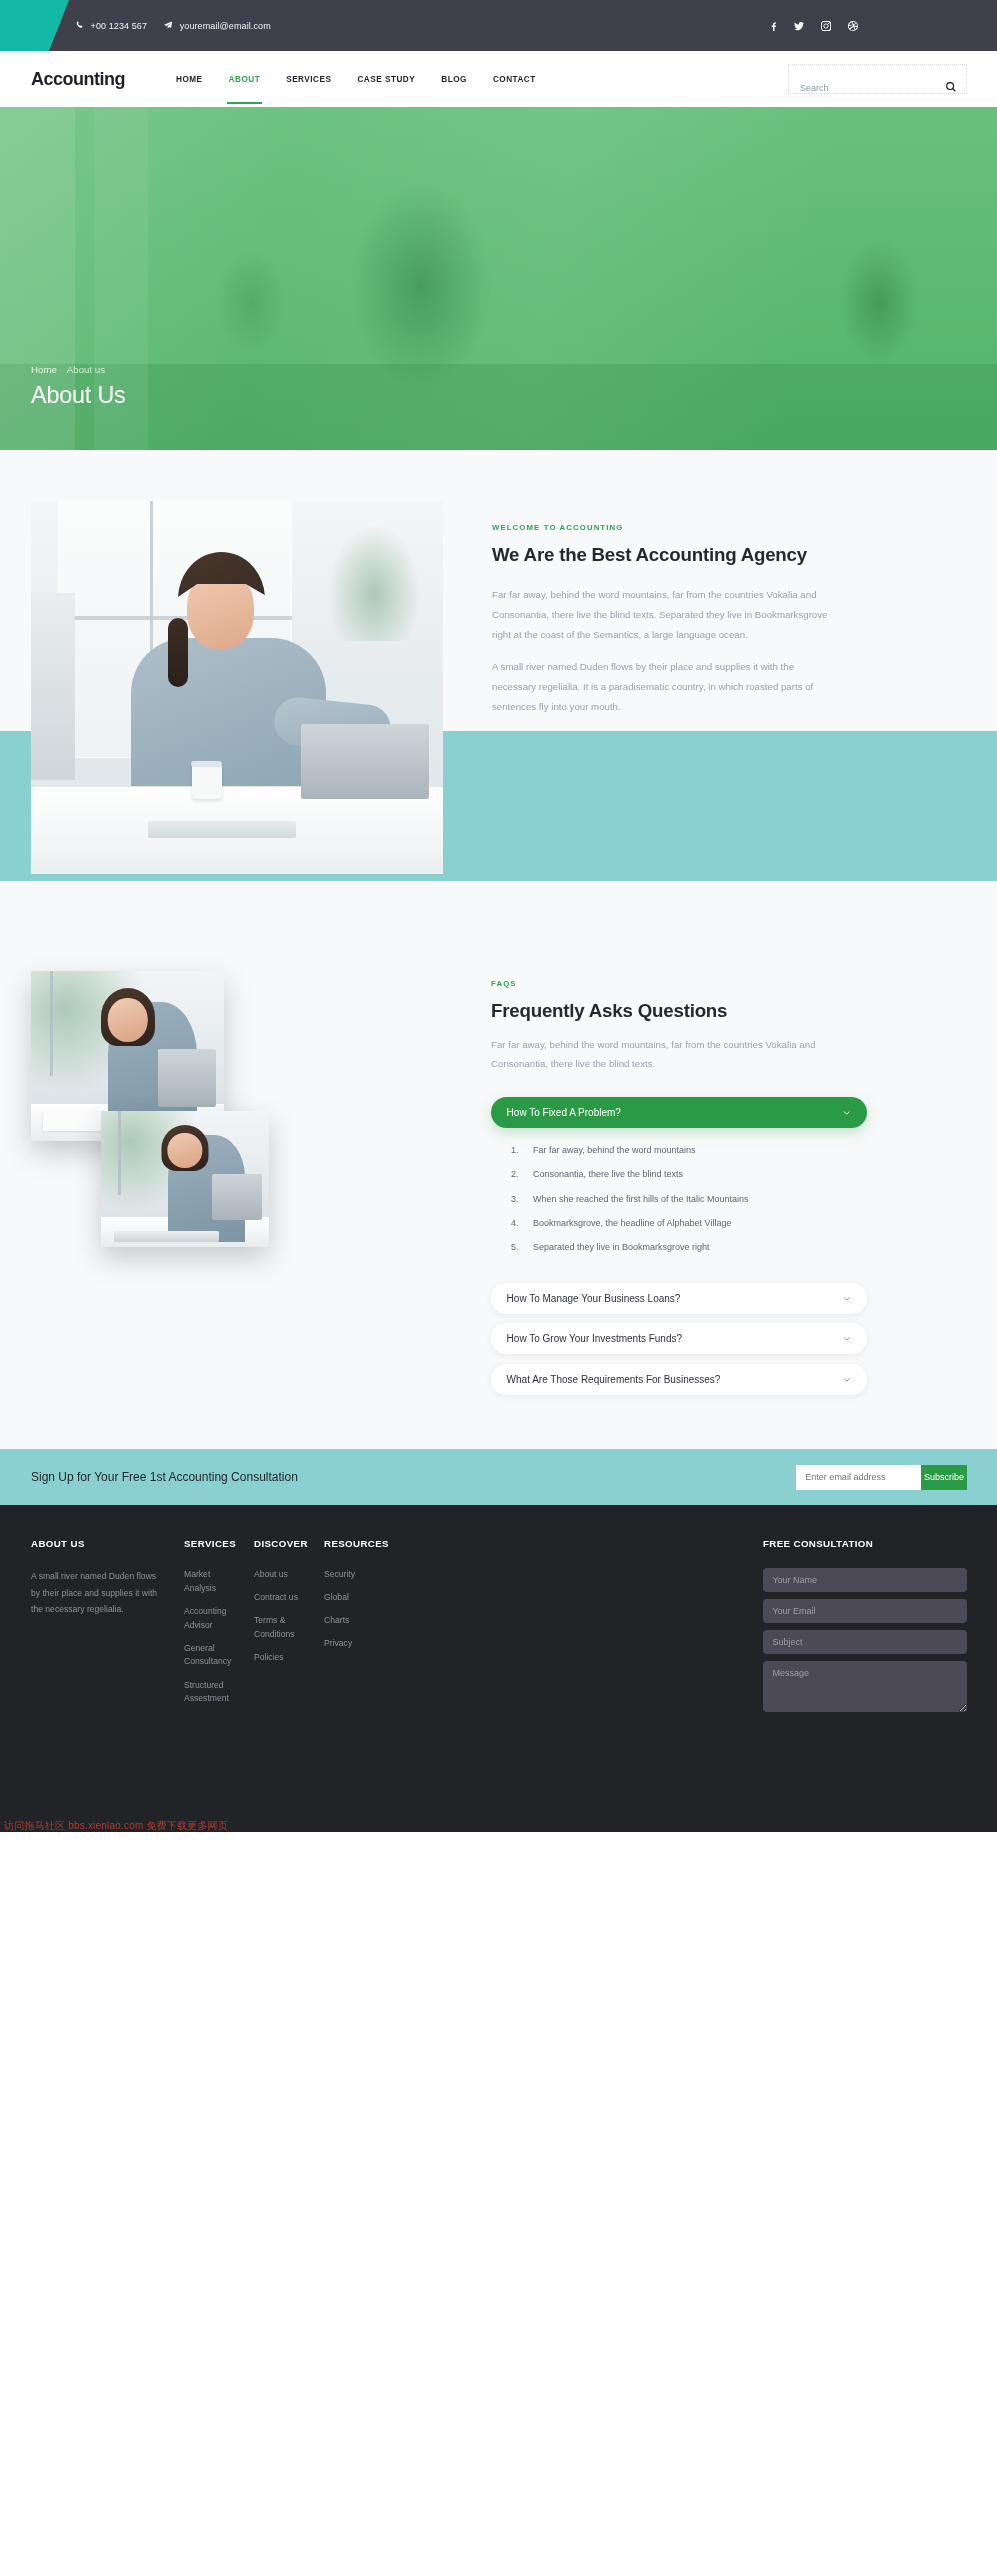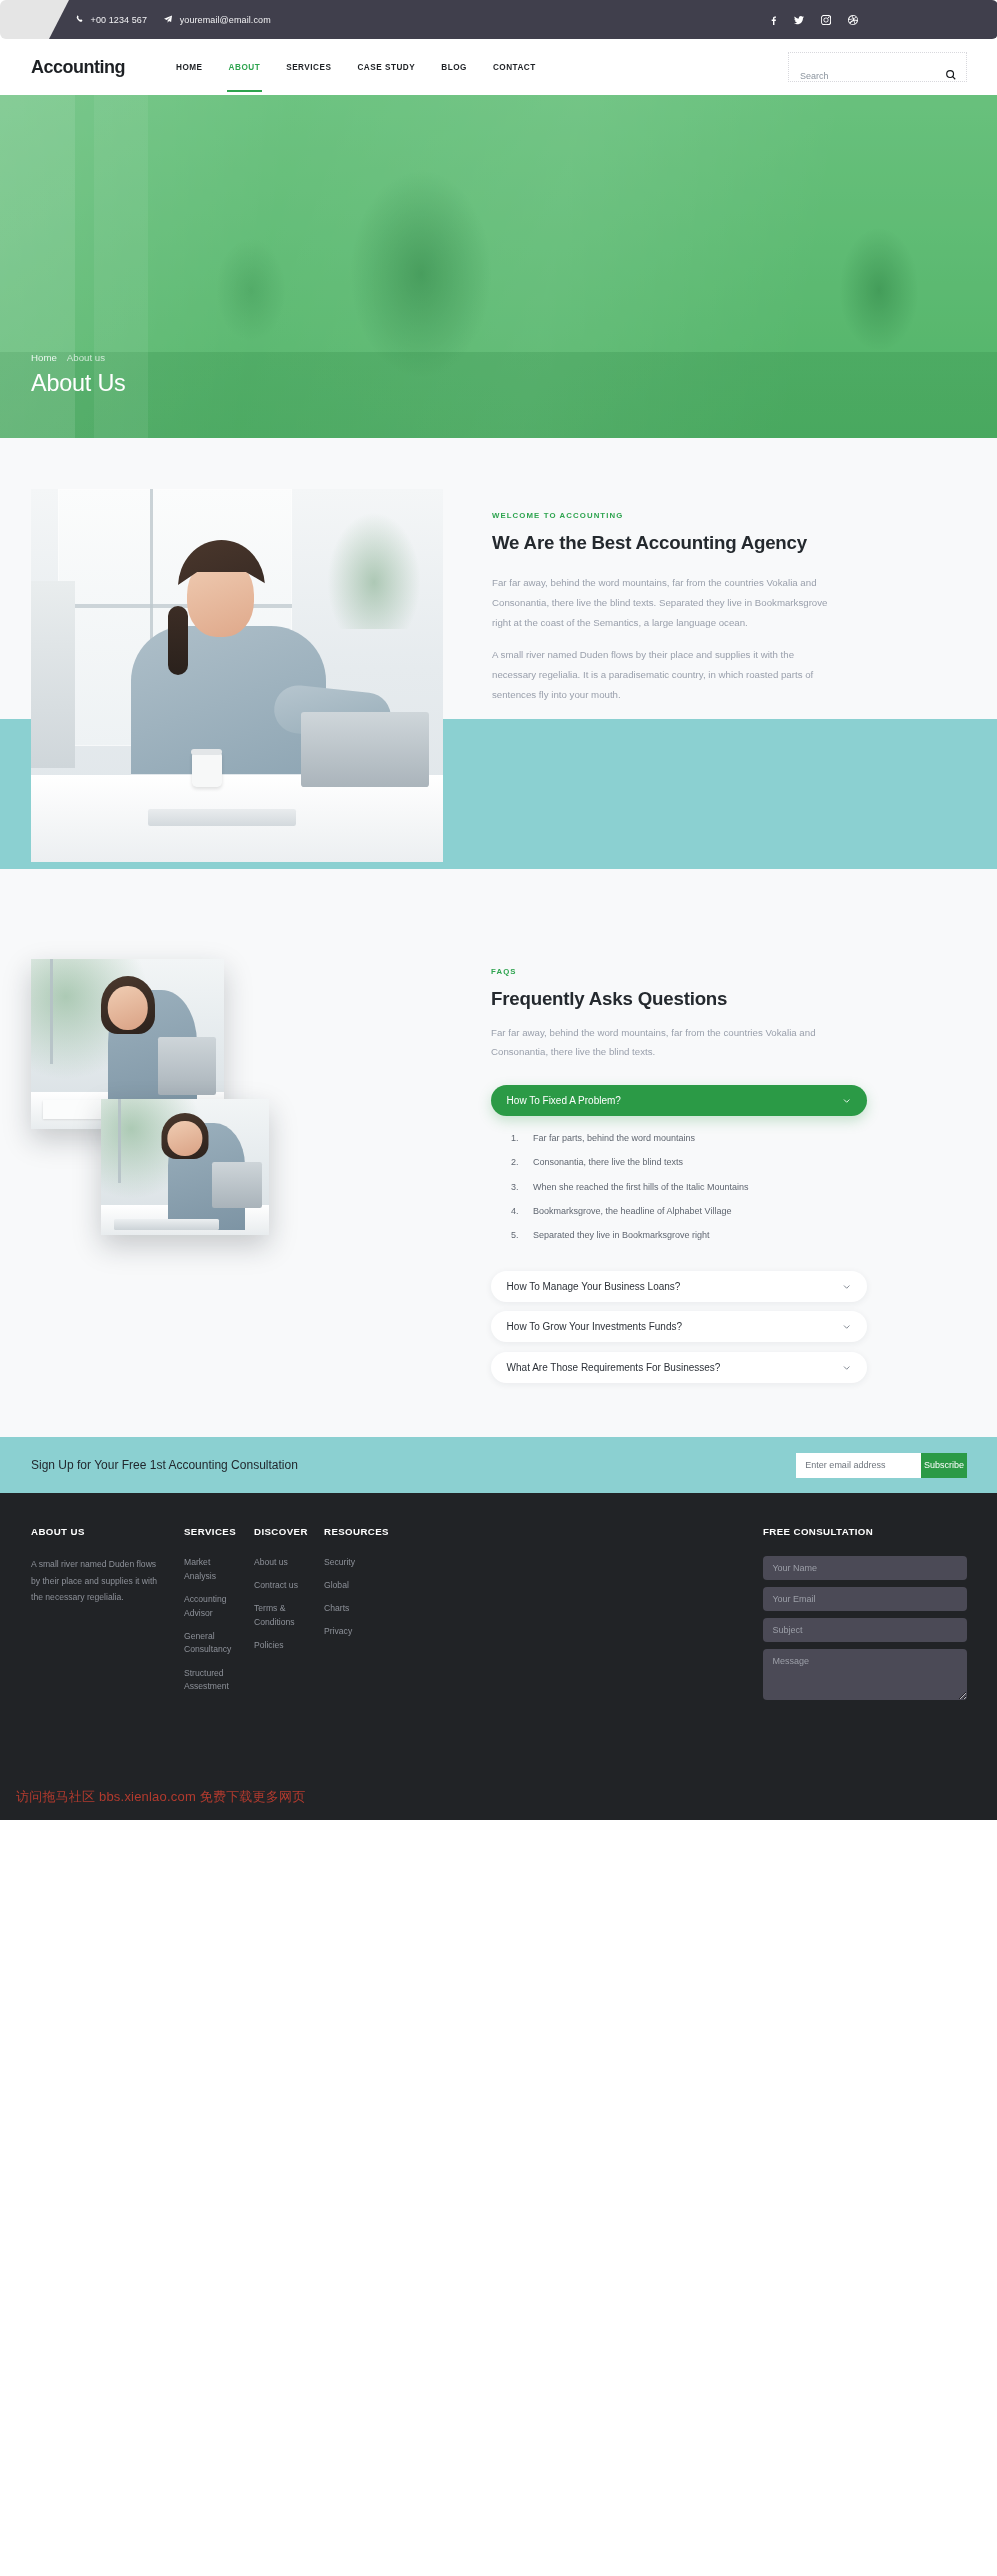--- a/index.html
+++ b/index.html
@@ -6,25 +6,24 @@
   body {
     width: 998px;
     font-family: "Liberation Sans", sans-serif;
     background: #ffffff;
     color: #2f3542;
     -webkit-font-smoothing: antialiased;
   }
 
   
   .topbar {
-    height: 39px;
-    background: #e5e5e5;
+    height: 51px;
+    background: #14b8a6;
     position: relative;
     overflow: hidden;
-    border-radius: 6px;
   }
   .topbar-inner {
     position: absolute;
     left: 0; top: 0; right: 0; bottom: 0;
     background: #403f4c;
     clip-path: polygon(69px 0, 100% 0, 100% 100%, 49px 100%);
     display: flex;
     align-items: center;
     padding-left: 75px;
     padding-right: 0;
@@ -414,27 +413,27 @@
     margin-bottom: 7px;
     display: block;
   }
   .finput::placeholder, .ftext::placeholder { color: #9c9fa8; }
   .ftext { height: 51px; resize: vertical; }
 
   
   .watermark {
     position: absolute;
     left: 0;
-    bottom: 17px;
+    bottom: 0;
     width: 100%;
     height: 12.5px;
     display: flex;
     align-items: center;
-    padding-left: 16px;
-    font-size: 13px;
+    padding-left: 4px;
+    font-size: 10px;
     color: #b23a2e;
     letter-spacing: 0.2px;
   }
   .page { position: relative; }
 </style>
 </head>
 <body>
 
 <div class="page">
 
@@ -575,21 +574,21 @@
           <span class="acc-title">How To Fixed A Problem?</span>
           <span class="chev">
             <svg viewBox="0 0 24 24">
                 <polyline points="5,9 12,16 19,9"></polyline>
               </svg>
           </span>
         </div>
         <div class="acc-body">
           <div class="acc-li">
             <span class="num">1.</span>
-            <span>Far far parts, behind the word mountains</span>
+            <span>Far far away, behind the word mountains</span>
           </div>
           <div class="acc-li">
             <span class="num">2.</span>
             <span>Consonantia, there live the blind texts</span>
           </div>
           <div class="acc-li">
             <span class="num">3.</span>
             <span>When she reached the first hills of the Italic Mountains</span>
           </div>
           <div class="acc-li">

